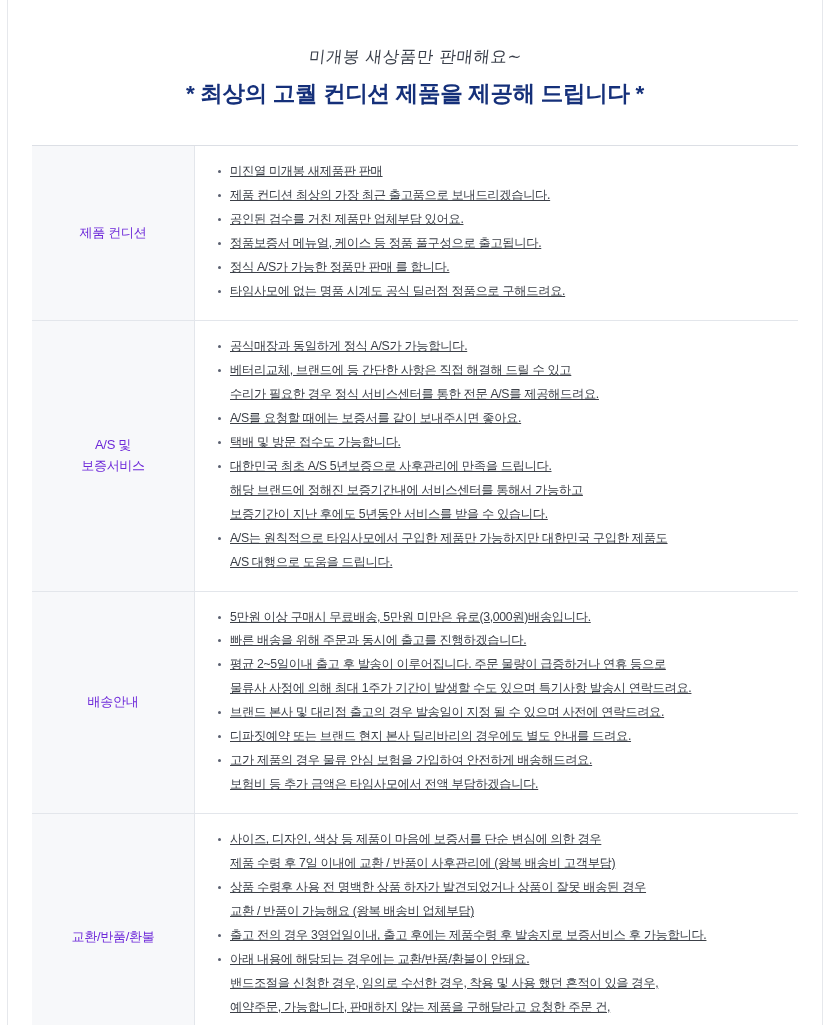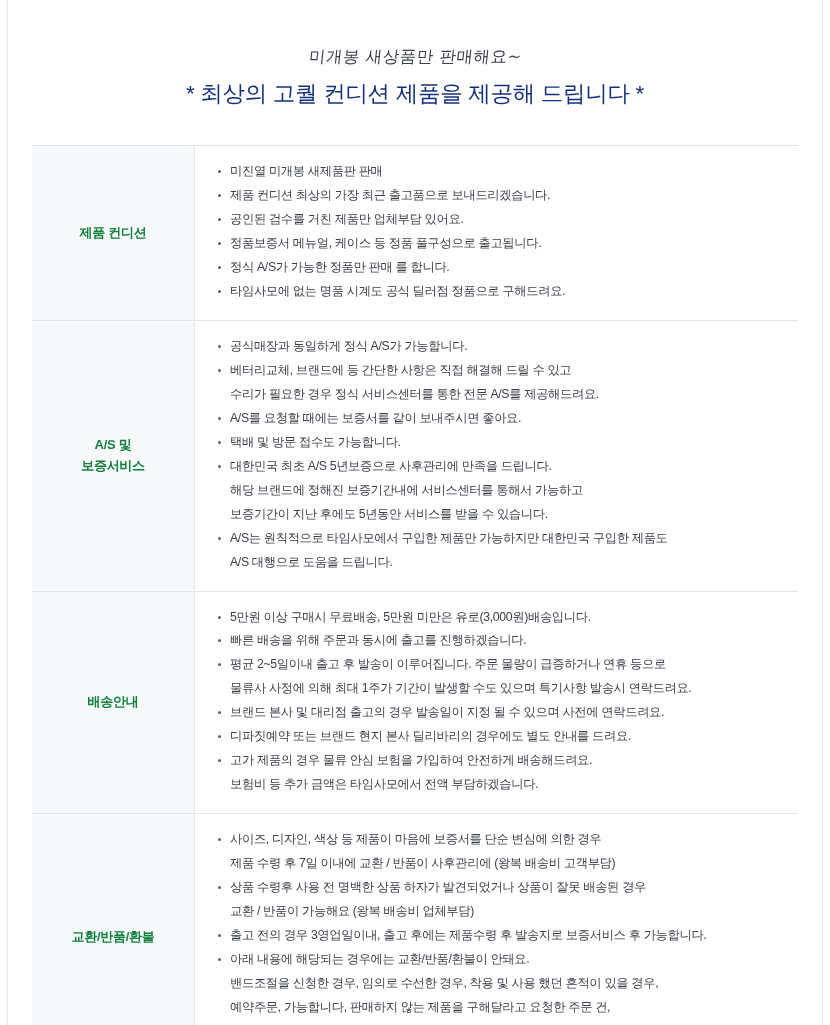--- a/index.html
+++ b/index.html
@@ -40,21 +40,21 @@
     font-family: "DejaVu Sans", sans-serif;
     font-size: 16.5px;
     color: #3a3f4a;
     letter-spacing: 0.5px;
     margin-bottom: 8px;
     transform: skewX(-6deg);
     display: inline-block;
   }
   .header-title {
     font-size: 22.5px;
-    font-weight: normal;
+    font-weight: bold;
     color: #15307a;
     letter-spacing: -0.3px;
     margin-top: 2px;
   }
 
   .table-wrap {
     margin: 36px 32px 0 32px;
     border-top: 1px solid #dcdfe5;
     border-bottom: 1px solid #dcdfe5;
   }
@@ -66,22 +66,22 @@
   table.info tr + tr td {
     border-top: 1px solid #e3e6eb;
     margin-top: 45px;
   }
   td.label {
     width: 150px;
     background: #f7f8fa;
     text-align: center;
     vertical-align: middle;
     font-size: 13px;
-    font-weight: bold;
-    color: #15803d;
+    font-weight: normal;
+    color: #6d28d9;
     line-height: 1.6;
     border-right: 1px solid #e3e6eb;
     padding: 14px 6px;
     letter-spacing: -0.3px;
   }
   td.content {
     padding: 14px 16px 16px 22px;
     vertical-align: top;
   }
   ul.items {
@@ -89,20 +89,21 @@
     margin: 0;
     padding: 0;
   }
   ul.items > li {
     position: relative;
     padding-left: 13px;
     font-size: 12.3px;
     line-height: 1.95;
     color: #3c4048;
     letter-spacing: -0.35px;
+    text-decoration: underline;
   }
   ul.items > li::before {
     content: "";
     position: absolute;
     left: 1px;
     top: 10px;
     width: 3px;
     height: 3px;
     border-radius: 50%;
     background: #5a6070;

